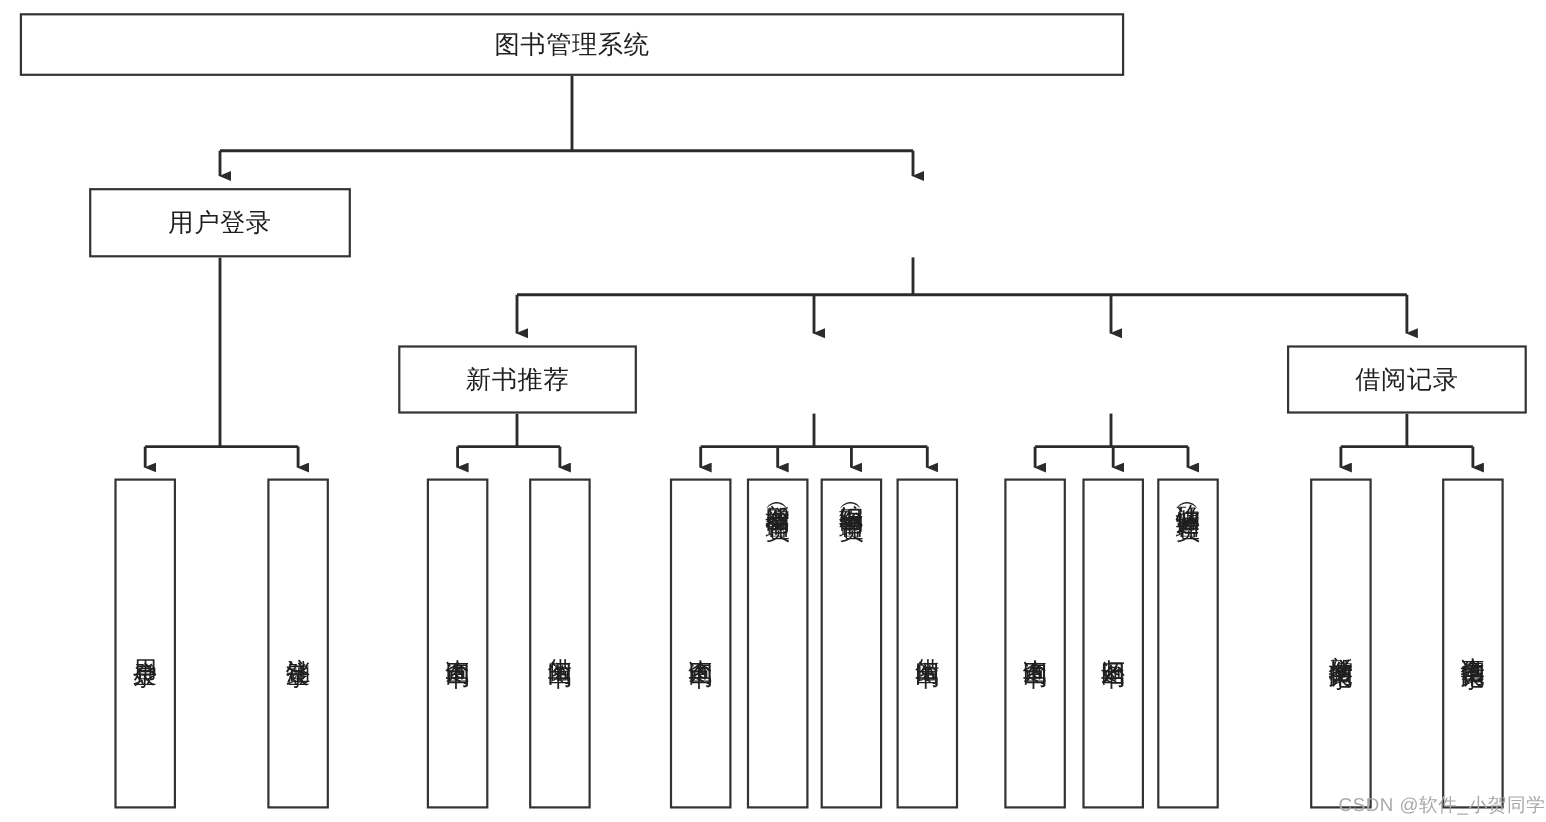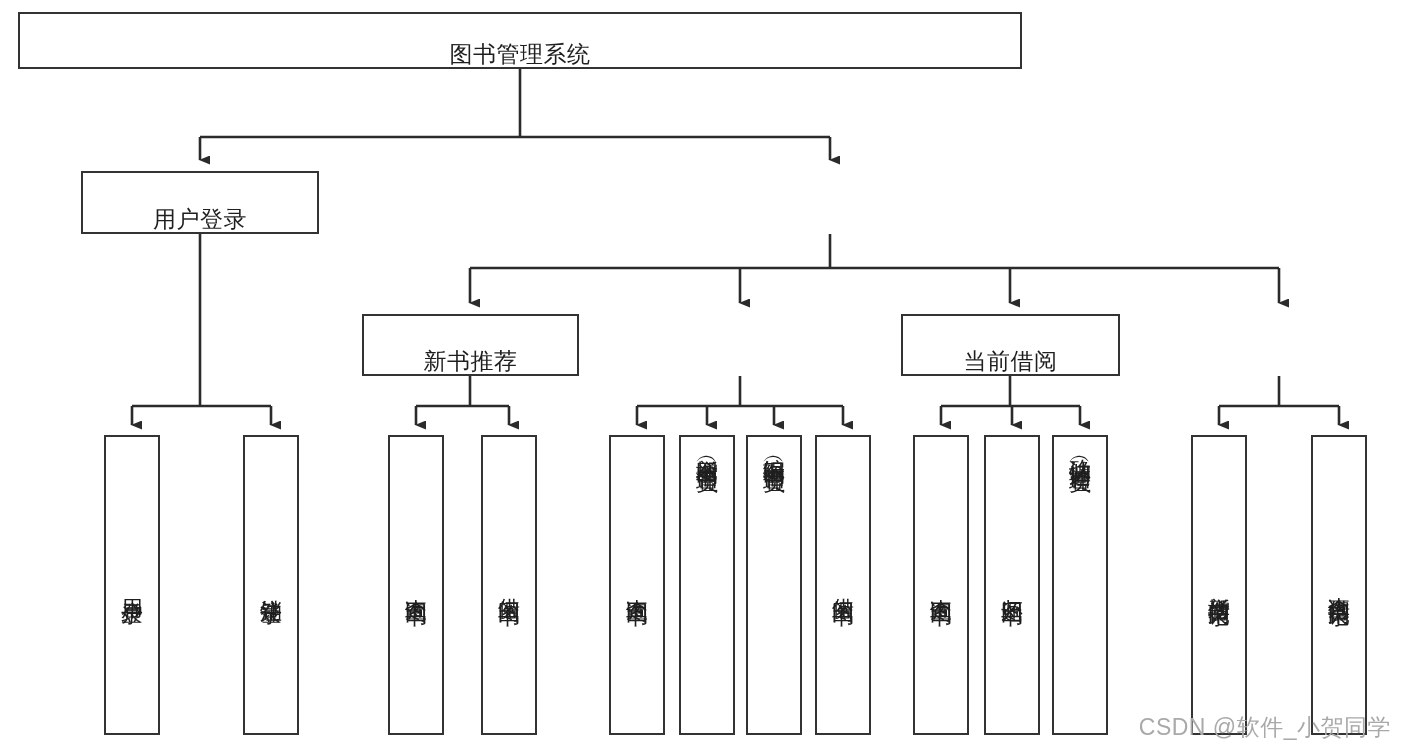--- a/index.html
+++ b/index.html
@@ -25,21 +25,21 @@
     width: 1405px;
     height: 747px;
     pointer-events: none;
   }
   .node {
     position: absolute;
     box-sizing: border-box;
     background: #ffffff;
     border: 2px solid #333333;
     display: flex;
-    align-items: flex-end;
+    align-items: center;
     justify-content: center;
   }
   .node .lbl {
     font-size: 23px;
     line-height: 1.15;
     letter-spacing: 0.5px;
     color: #1f1f1f;
     white-space: nowrap;
     text-align: center;
   }
@@ -56,23 +56,23 @@
     line-height: 1.18;
     letter-spacing: 2px;
     white-space: normal;
     max-height: 100%;
   }
   .node.leaf.toptext {
     align-items: flex-start;
   }
   .watermark {
     position: absolute;
-    right: 14px;
+    right: 0;
     bottom: 4px;
-    font-size: 23px;
+    font-size: 17px;
     color: #a9a9a9;
     letter-spacing: 0.5px;
     white-space: nowrap;
   }
 </style>
 </head>
 <body>
 
 <div id="canvas">
 
@@ -130,22 +130,22 @@
     <span class="lbl">图书管理系统</span>
   </div>
 
   <div class="node" style="left:81px; top:171px; width:238px; height:63px;">
     <span class="lbl">用户登录</span>
   </div>
 
   <div class="node" style="left:362px; top:314px; width:217px; height:62px;">
     <span class="lbl">新书推荐</span>
   </div>
-  <div class="node" style="left:901px; top:314px; width:219px; height:62px;">
-    <span class="lbl">当前借阅</span>
+  <div class="node" style="left:1170px; top:314px; width:218px; height:62px;">
+    <span class="lbl">借阅记录</span>
   </div>
 
   <div class="node leaf" style="left:104px; top:435px; width:56px; height:300px;">
     <span class="lbl">用户登录</span>
   </div>
   <div class="node leaf" style="left:243px; top:435px; width:56px; height:300px;">
     <span class="lbl">注销登录</span>
   </div>
   <div class="node leaf" style="left:388px; top:435px; width:56px; height:300px;">
     <span class="lbl">查询图书</span>

